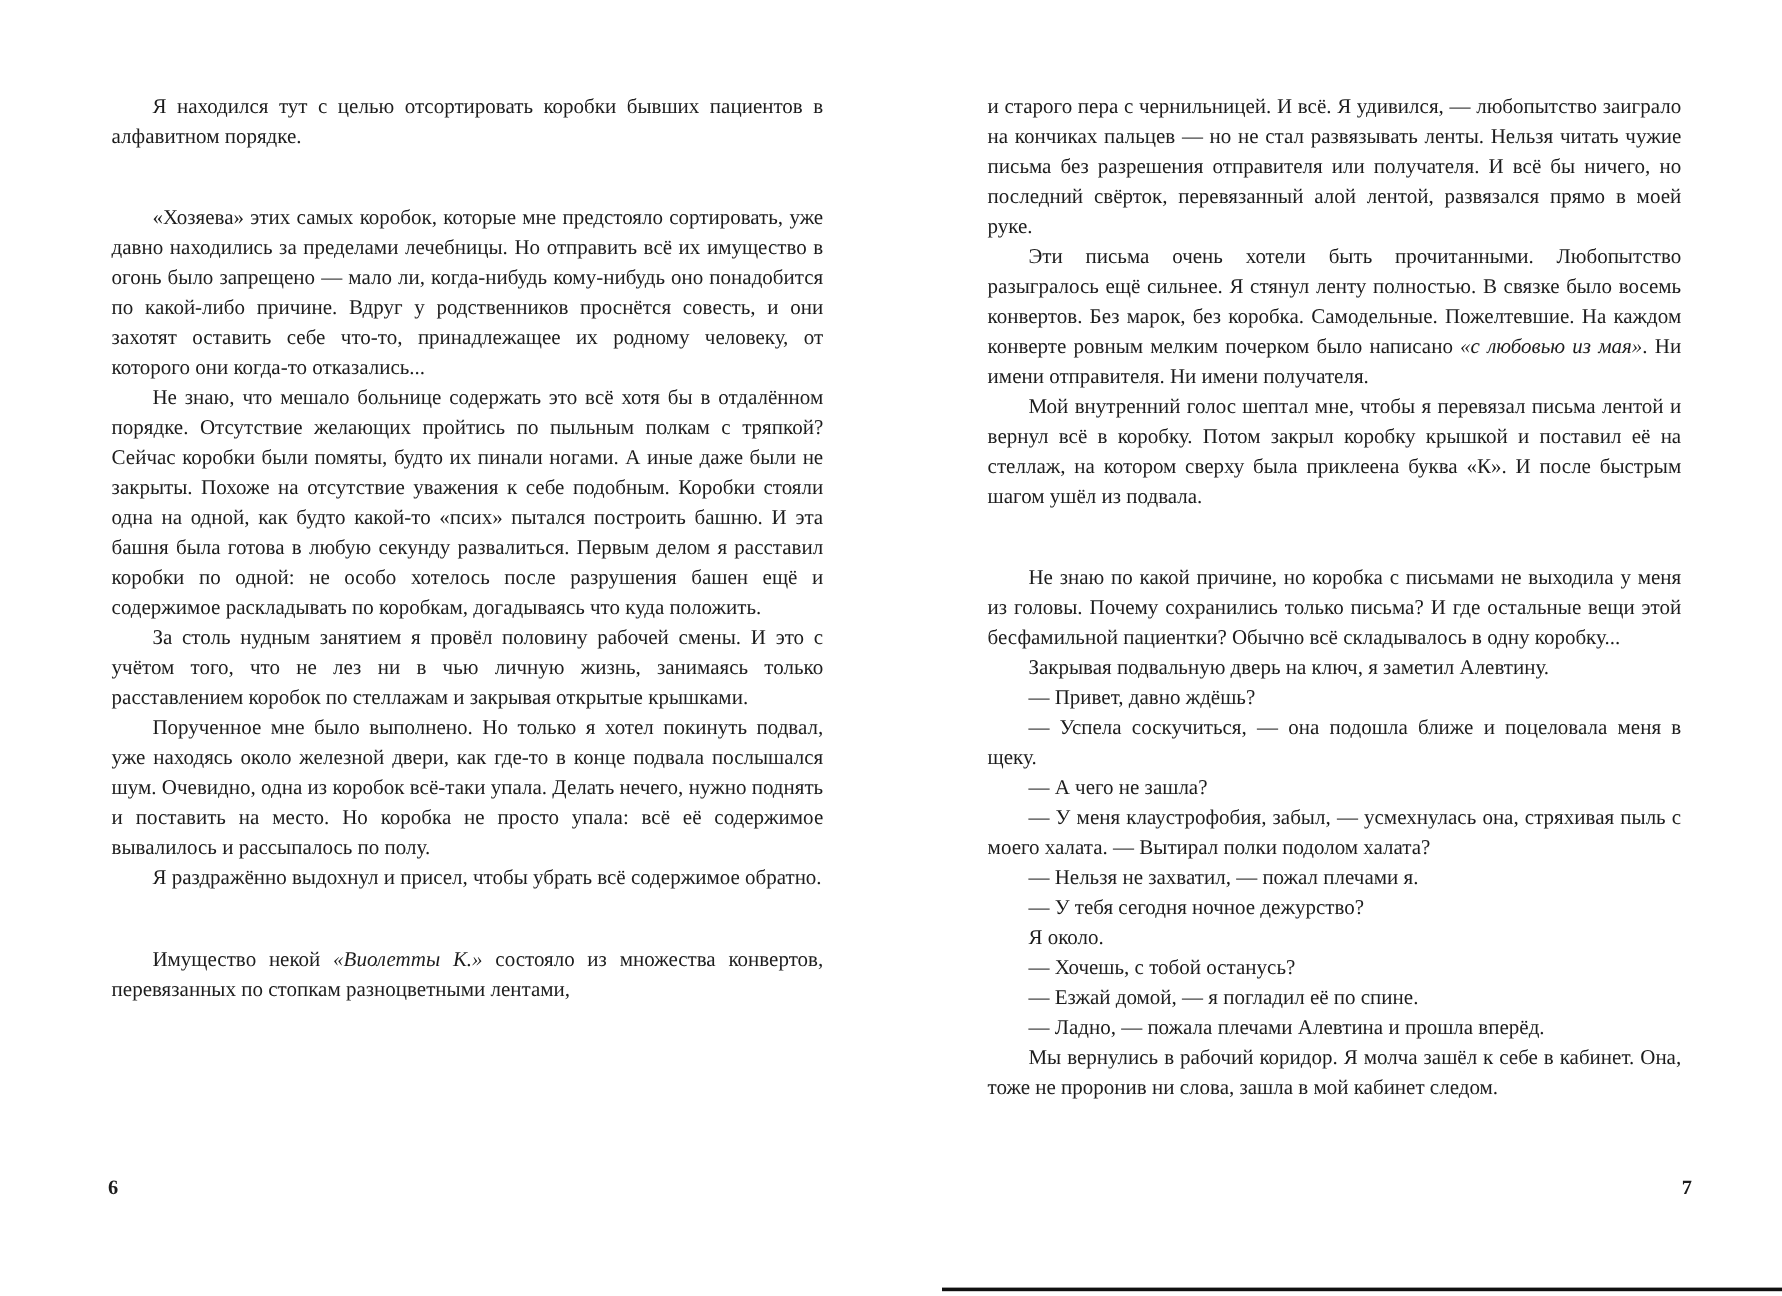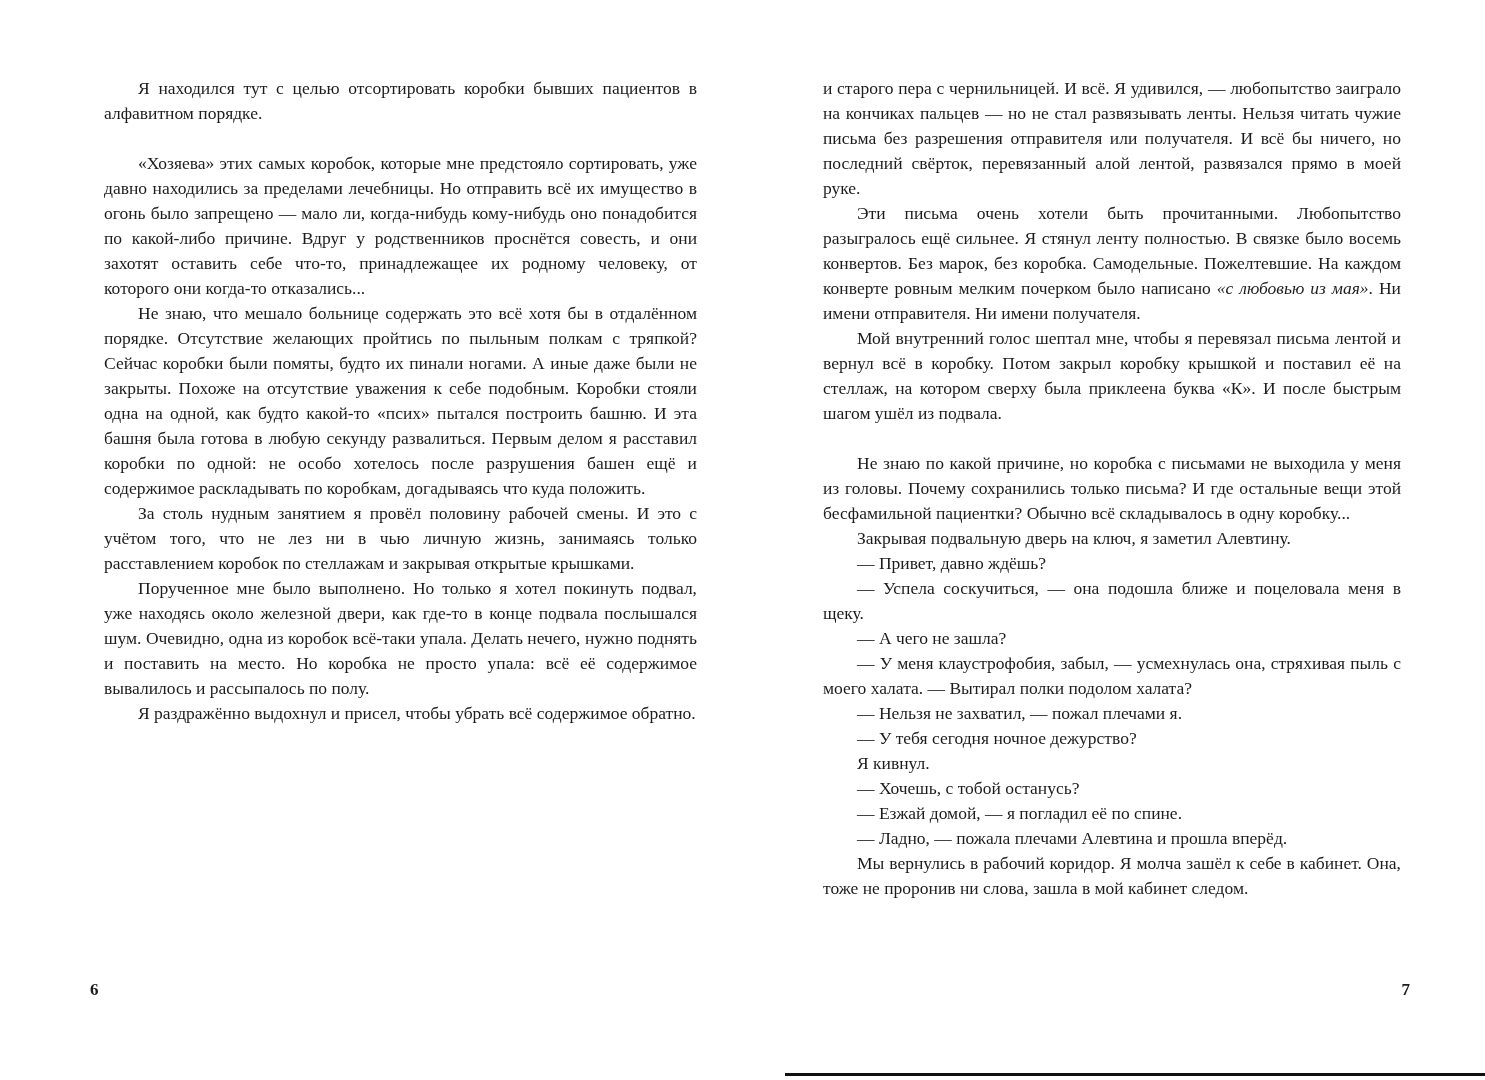--- a/index.html
+++ b/index.html
@@ -13,32 +13,32 @@
     height: 1080px;
     background: #ffffff;
     overflow: hidden;
     font-family: "Liberation Serif", "DejaVu Serif", serif;
     color: #1c1c1c;
   }
   .text-block {
     position: absolute;
     top: 76px;
   }
-  .text-block.left  { left: 104px;  width: 593px; }
+  .text-block.left  { left: 93px;  width: 593px; }
   .text-block.right { left: 823px; width: 578px; }
   .text-block p {
     margin: 0;
     font-size: 17.5px;
     line-height: 25px;
     text-align: justify;
     hyphens: auto;
     -webkit-hyphens: auto;
   }
   .text-block p.indent { text-indent: 34px; }
-  .text-block p.gap    { margin-top: 25px; }
+  .text-block p.gap    { margin-top: 43px; }
   .text-block em { font-style: italic; }
   .page-number {
     position: absolute;
     top: 977px;
     font-size: 17px;
     font-weight: bold;
     line-height: 25px;
   }
   .page-number.left  { left: 90px; }
   .page-number.right { right: 75px; }
@@ -56,37 +56,38 @@
 
 <div class="spread">
 
   <div class="text-block left">
       <p class="indent"><span>Я находился тут с целью отсортировать коробки бывших пациентов в алфавитном порядке.</span></p>
       <p class="indent gap"><span>«Хозяева» этих самых коробок, которые мне предстояло сортировать, уже давно находились за пределами лечебницы. Но отправить всё их имущество в огонь было запрещено — мало ли, когда-нибудь кому-нибудь оно понадобится по какой-либо причине. Вдруг у родственников проснётся совесть, и они захотят оставить себе что-то, принадлежащее их родному человеку, от которого они когда-то отказались...</span></p>
       <p class="indent"><span>Не знаю, что мешало больнице содержать это всё хотя бы в отдалённом порядке. Отсутствие желающих пройтись по пыльным полкам с тряпкой? Сейчас коробки были помяты, будто их пинали ногами. А иные даже были не закрыты. Похоже на отсутствие уважения к себе подобным. Коробки стояли одна на одной, как будто какой-то «псих» пытался построить башню. И эта башня была готова в любую секунду развалиться. Первым делом я расставил коробки по одной: не особо хотелось после разрушения башен ещё и содержимое раскладывать по коробкам, догадываясь что куда положить.</span></p>
       <p class="indent"><span>За столь нудным занятием я провёл половину рабочей смены. И это с учётом того, что не лез ни в чью личную жизнь, занимаясь только расставлением коробок по стеллажам и закрывая открытые крышками.</span></p>
       <p class="indent"><span>Порученное мне было выполнено. Но только я хотел покинуть подвал, уже находясь около железной двери, как где-то в конце подвала послышался шум. Очевидно, одна из коробок всё-таки упала. Делать нечего, нужно поднять и поставить на место. Но коробка не просто упала: всё её содержимое вывалилось и рассыпалось по полу.</span></p>
       <p class="indent"><span>Я раздражённо выдохнул и присел, чтобы убрать всё содержимое обратно.</span></p>
+      <p class="indent gap"><span>Имущество некой </span><em>«Виолетты К.»</em><span> состояло из множества конвертов, перевязанных по стопкам разноцветными лентами,</span></p>
     </div>
 
   <div class="page-number left">6</div>
 
   <div class="text-block right">
       <p class=""><span>и старого пера с чернильницей. И всё. Я удивился, — любопытство заиграло на кончиках пальцев — но не стал развязывать ленты. Нельзя читать чужие письма без разрешения отправителя или получателя. И всё бы ничего, но последний свёрток, перевязанный алой лентой, развязался прямо в моей руке.</span></p>
       <p class="indent"><span>Эти письма очень хотели быть прочитанными. Любопытство разыгралось ещё сильнее. Я стянул ленту полностью. В связке было восемь конвертов. Без марок, без коробка. Самодельные. Пожелтевшие. На каждом конверте ровным мелким почерком было написано </span><em>«с любовью из мая»</em><span>. Ни имени отправителя. Ни имени получателя.</span></p>
       <p class="indent"><span>Мой внутренний голос шептал мне, чтобы я перевязал письма лентой и вернул всё в коробку. Потом закрыл коробку крышкой и поставил её на стеллаж, на котором сверху была приклеена буква «К». И после быстрым шагом ушёл из подвала.</span></p>
       <p class="indent gap"><span>Не знаю по какой причине, но коробка с письмами не выходила у меня из головы. Почему сохранились только письма? И где остальные вещи этой бесфамильной пациентки? Обычно всё складывалось в одну коробку...</span></p>
       <p class="indent"><span>Закрывая подвальную дверь на ключ, я заметил Алевтину.</span></p>
       <p class="indent"><span>— Привет, давно ждёшь?</span></p>
       <p class="indent"><span>— Успела соскучиться, — она подошла ближе и поцеловала меня в щеку.</span></p>
       <p class="indent"><span>— А чего не зашла?</span></p>
       <p class="indent"><span>— У меня клаустрофобия, забыл, — усмехнулась она, стряхивая пыль с моего халата. — Вытирал полки подолом халата?</span></p>
       <p class="indent"><span>— Нельзя не захватил, — пожал плечами я.</span></p>
       <p class="indent"><span>— У тебя сегодня ночное дежурство?</span></p>
-      <p class="indent"><span>Я кивнул.</span></p>
+      <p class="indent"><span>Я около.</span></p>
       <p class="indent"><span>— Хочешь, с тобой останусь?</span></p>
       <p class="indent"><span>— Езжай домой, — я погладил её по спине.</span></p>
       <p class="indent"><span>— Ладно, — пожала плечами Алевтина и прошла вперёд.</span></p>
       <p class="indent"><span>Мы вернулись в рабочий коридор. Я молча зашёл к себе в кабинет. Она, тоже не проронив ни слова, зашла в мой кабинет следом.</span></p>
     </div>
 
   <div class="page-number right">7</div>
 
   <div class="scan-edge-bottom"></div>
 

